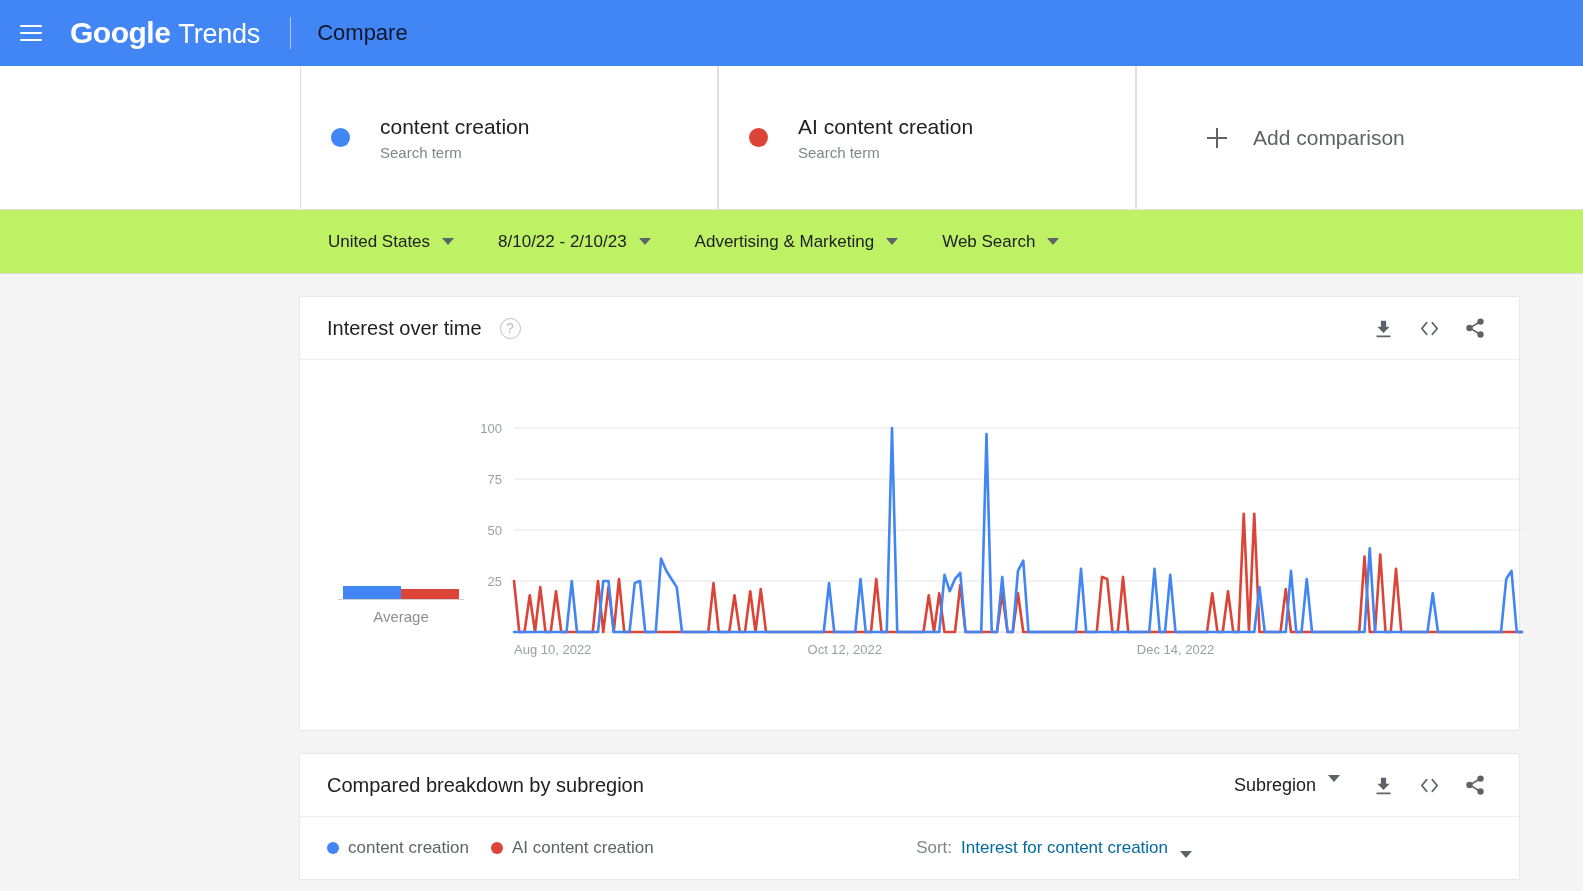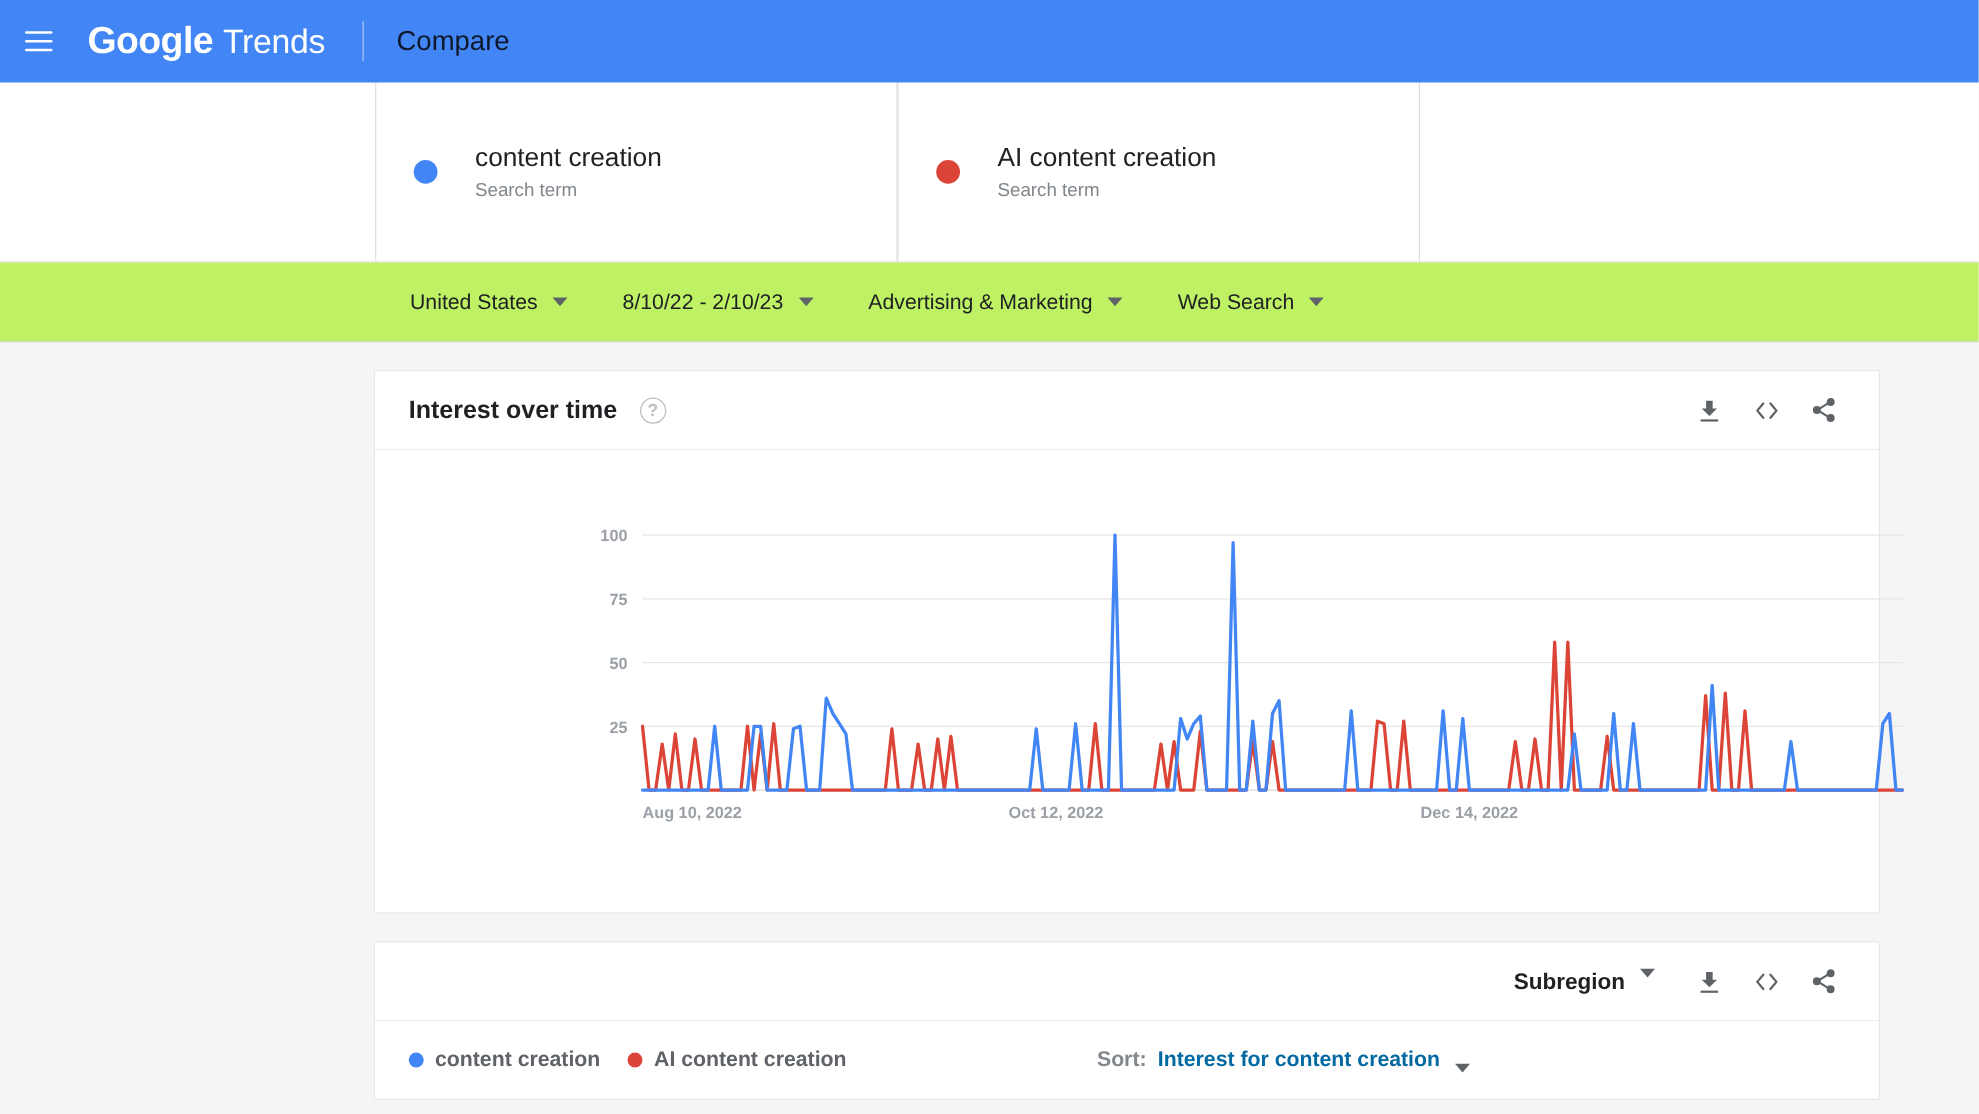--- a/index.html
+++ b/index.html
@@ -148,24 +148,23 @@
     border-left: 6px solid transparent;
     border-right: 6px solid transparent;
     border-top: 7px solid #5f6368;
     margin-left: 12px;
     flex: none;
   }
 
   
   .content {
     background: #f5f5f5;
-    padding: 22px 16px 0 0;
+    padding: 22px 0 0 0;
     height: calc(891px - 66px - 144px - 64px);
     overflow: hidden;
-    font-weight: bold;
   }
   .card {
     background: #ffffff;
     margin: 0 63px 22px 299px;
     border: 1px solid #e8e8e8;
     border-radius: 2px;
   }
   .card-header {
     height: 63px;
     display: flex;
@@ -290,20 +289,24 @@
   </div>
 
   <div class="compare-card card-wide">
     <div class="dot" style="background:#db4437"></div>
     <div class="card-texts">
       <div class="card-term">AI content creation</div>
       <div class="card-sub">Search term</div>
     </div>
   </div>
 
+  <div class="add-compare">
+    <div class="plus-icon"></div>
+    <div class="add-label">Add comparison</div>
+  </div>
 </div>
 
 <div class="filter-bar">
   <div class="filter">
     <span class="filter-label">United States</span>
     <span class="caret"></span>
   </div>
   <div class="filter">
     <span class="filter-label">8/10/22 - 2/10/23</span>
     <span class="caret"></span>
@@ -343,20 +346,27 @@
           <circle cx="18" cy="5" r="2.6" fill="currentColor"></circle>
           <circle cx="6" cy="12" r="2.6" fill="currentColor"></circle>
           <circle cx="18" cy="19" r="2.6" fill="currentColor"></circle>
           <line x1="8.3" y1="10.8" x2="15.7" y2="6.2"></line>
           <line x1="8.3" y1="13.2" x2="15.7" y2="17.8"></line>
         </svg>
       </span>
     </div>
 
     <div class="chart-body">
+      <div class="avg-block">
+        <div class="avg-bars">
+          <div class="avg-bar" id="avgBarBlue" style="background: rgb(66, 133, 244); height: 12.8px;"></div>
+          <div class="avg-bar" id="avgBarRed" style="background: rgb(219, 68, 55); height: 9.6px;"></div>
+        </div>
+        <div class="avg-label">Average</div>
+      </div>
 
       <div class="plot-wrap">
         <svg id="plot" class="plot-svg" width="1080" height="370">
             <line x1="42" y1="221" x2="1050" y2="221" stroke="#e6e6e6" stroke-width="1"></line>
             <text x="30" y="226" text-anchor="end" font-family="&quot;Liberation Sans&quot;, sans-serif" font-size="13" fill="#9aa0a6">25</text>
             <line x1="42" y1="170" x2="1050" y2="170" stroke="#e6e6e6" stroke-width="1"></line>
             <text x="30" y="175" text-anchor="end" font-family="&quot;Liberation Sans&quot;, sans-serif" font-size="13" fill="#9aa0a6">50</text>
             <line x1="42" y1="119" x2="1050" y2="119" stroke="#e6e6e6" stroke-width="1"></line>
             <text x="30" y="124" text-anchor="end" font-family="&quot;Liberation Sans&quot;, sans-serif" font-size="13" fill="#9aa0a6">75</text>
             <line x1="42" y1="68" x2="1050" y2="68" stroke="#e6e6e6" stroke-width="1"></line>
@@ -367,20 +377,21 @@
             <text x="703.5" y="294" text-anchor="middle" font-family="&quot;Liberation Sans&quot;, sans-serif" font-size="13" fill="#9aa0a6">Dec 14, 2022</text>
             <polyline points="42.00,221.00 47.25,272.00 52.50,272.00 57.75,235.28 63.00,272.00 68.25,227.12 73.50,272.00 78.75,272.00 84.00,231.20 89.25,272.00 94.50,272.00 99.75,272.00 105.00,272.00 110.25,272.00 115.50,272.00 120.75,272.00 126.00,221.00 131.25,272.00 136.50,227.12 141.75,272.00 147.00,218.96 152.25,272.00 157.50,272.00 162.75,272.00 168.00,272.00 173.25,272.00 178.50,272.00 183.75,272.00 189.00,272.00 194.25,272.00 199.50,272.00 204.75,272.00 210.00,272.00 215.25,272.00 220.50,272.00 225.75,272.00 231.00,272.00 236.25,272.00 241.50,223.04 246.75,272.00 252.00,272.00 257.25,272.00 262.50,235.28 267.75,272.00 273.00,272.00 278.25,231.20 283.50,272.00 288.75,229.16 294.00,272.00 299.25,272.00 304.50,272.00 309.75,272.00 315.00,272.00 320.25,272.00 325.50,272.00 330.75,272.00 336.00,272.00 341.25,272.00 346.50,272.00 351.75,272.00 357.00,272.00 362.25,272.00 367.50,272.00 372.75,272.00 378.00,272.00 383.25,272.00 388.50,272.00 393.75,272.00 399.00,272.00 404.25,218.96 409.50,272.00 414.75,272.00 420.00,272.00 425.25,272.00 430.50,272.00 435.75,272.00 441.00,272.00 446.25,272.00 451.50,272.00 456.75,235.28 462.00,272.00 467.25,233.24 472.50,272.00 477.75,272.00 483.00,272.00 488.25,225.08 493.50,272.00 498.75,272.00 504.00,272.00 509.25,272.00 514.50,272.00 519.75,272.00 525.00,272.00 530.25,233.24 535.50,272.00 540.75,272.00 546.00,233.24 551.25,272.00 556.50,272.00 561.75,272.00 567.00,272.00 572.25,272.00 577.50,272.00 582.75,272.00 588.00,272.00 593.25,272.00 598.50,272.00 603.75,272.00 609.00,272.00 614.25,272.00 619.50,272.00 624.75,272.00 630.00,216.92 635.25,218.96 640.50,272.00 645.75,272.00 651.00,216.92 656.25,272.00 661.50,272.00 666.75,272.00 672.00,272.00 677.25,272.00 682.50,272.00 687.75,272.00 693.00,272.00 698.25,272.00 703.50,272.00 708.75,272.00 714.00,272.00 719.25,272.00 724.50,272.00 729.75,272.00 735.00,272.00 740.25,233.24 745.50,272.00 750.75,272.00 756.00,231.20 761.25,272.00 766.50,272.00 771.75,153.68 777.00,272.00 782.25,153.68 787.50,272.00 792.75,272.00 798.00,272.00 803.25,272.00 808.50,272.00 813.75,229.16 819.00,272.00 824.25,272.00 829.50,272.00 834.75,272.00 840.00,272.00 845.25,272.00 850.50,272.00 855.75,272.00 861.00,272.00 866.25,272.00 871.50,272.00 876.75,272.00 882.00,272.00 887.25,272.00 892.50,196.52 897.75,272.00 903.00,272.00 908.25,194.48 913.50,272.00 918.75,272.00 924.00,208.76 929.25,272.00 934.50,272.00 939.75,272.00 945.00,272.00 950.25,272.00 955.50,272.00 960.75,272.00 966.00,272.00 971.25,272.00 976.50,272.00 981.75,272.00 987.00,272.00 992.25,272.00 997.50,272.00 1002.75,272.00 1008.00,272.00 1013.25,272.00 1018.50,272.00 1023.75,272.00 1029.00,272.00 1034.25,272.00 1039.50,272.00 1044.75,272.00 1050.00,272.00" fill="none" stroke="#db4437" stroke-width="2.6" stroke-linejoin="round" stroke-linecap="round"></polyline>
             <polyline points="42.00,272.00 47.25,272.00 52.50,272.00 57.75,272.00 63.00,272.00 68.25,272.00 73.50,272.00 78.75,272.00 84.00,272.00 89.25,272.00 94.50,272.00 99.75,221.00 105.00,272.00 110.25,272.00 115.50,272.00 120.75,272.00 126.00,272.00 131.25,221.00 136.50,221.00 141.75,272.00 147.00,272.00 152.25,272.00 157.50,272.00 162.75,223.04 168.00,221.00 173.25,272.00 178.50,272.00 183.75,272.00 189.00,198.56 194.25,210.80 199.50,218.96 204.75,227.12 210.00,272.00 215.25,272.00 220.50,272.00 225.75,272.00 231.00,272.00 236.25,272.00 241.50,272.00 246.75,272.00 252.00,272.00 257.25,272.00 262.50,272.00 267.75,272.00 273.00,272.00 278.25,272.00 283.50,272.00 288.75,272.00 294.00,272.00 299.25,272.00 304.50,272.00 309.75,272.00 315.00,272.00 320.25,272.00 325.50,272.00 330.75,272.00 336.00,272.00 341.25,272.00 346.50,272.00 351.75,272.00 357.00,223.04 362.25,272.00 367.50,272.00 372.75,272.00 378.00,272.00 383.25,272.00 388.50,218.96 393.75,272.00 399.00,272.00 404.25,272.00 409.50,272.00 414.75,272.00 420.00,68.00 425.25,272.00 430.50,272.00 435.75,272.00 441.00,272.00 446.25,272.00 451.50,272.00 456.75,272.00 462.00,272.00 467.25,272.00 472.50,214.88 477.75,231.20 483.00,218.96 488.25,212.84 493.50,272.00 498.75,272.00 504.00,272.00 509.25,272.00 514.50,74.12 519.75,272.00 525.00,272.00 530.25,216.92 535.50,272.00 540.75,272.00 546.00,210.80 551.25,200.60 556.50,272.00 561.75,272.00 567.00,272.00 572.25,272.00 577.50,272.00 582.75,272.00 588.00,272.00 593.25,272.00 598.50,272.00 603.75,272.00 609.00,208.76 614.25,272.00 619.50,272.00 624.75,272.00 630.00,272.00 635.25,272.00 640.50,272.00 645.75,272.00 651.00,272.00 656.25,272.00 661.50,272.00 666.75,272.00 672.00,272.00 677.25,272.00 682.50,208.76 687.75,272.00 693.00,272.00 698.25,214.88 703.50,272.00 708.75,272.00 714.00,272.00 719.25,272.00 724.50,272.00 729.75,272.00 735.00,272.00 740.25,272.00 745.50,272.00 750.75,272.00 756.00,272.00 761.25,272.00 766.50,272.00 771.75,272.00 777.00,272.00 782.25,272.00 787.50,227.12 792.75,272.00 798.00,272.00 803.25,272.00 808.50,272.00 813.75,272.00 819.00,210.80 824.25,272.00 829.50,272.00 834.75,218.96 840.00,272.00 845.25,272.00 850.50,272.00 855.75,272.00 861.00,272.00 866.25,272.00 871.50,272.00 876.75,272.00 882.00,272.00 887.25,272.00 892.50,272.00 897.75,188.36 903.00,272.00 908.25,272.00 913.50,272.00 918.75,272.00 924.00,272.00 929.25,272.00 934.50,272.00 939.75,272.00 945.00,272.00 950.25,272.00 955.50,272.00 960.75,233.24 966.00,272.00 971.25,272.00 976.50,272.00 981.75,272.00 987.00,272.00 992.25,272.00 997.50,272.00 1002.75,272.00 1008.00,272.00 1013.25,272.00 1018.50,272.00 1023.75,272.00 1029.00,272.00 1034.25,218.96 1039.50,210.80 1044.75,272.00 1050.00,272.00" fill="none" stroke="#4285f4" stroke-width="2.6" stroke-linejoin="round" stroke-linecap="round"></polyline>
           </svg>
       </div>
     </div>
   </div>
 
   <div class="card">
     <div class="card-header">
+      <span class="card-title">Compared breakdown by subregion</span>
       <span class="header-spacer"></span>
 
       <span class="subregion-select">
         <span class="subregion-label">Subregion</span>
         <span class="caret"></span>
       </span>
 
       <span class="icon-btn">
         <svg width="21" height="21" viewBox="0 0 24 24" fill="currentColor">
           <path d="M9 3h6v7h4l-7 7-7-7h4V3z"></path>

